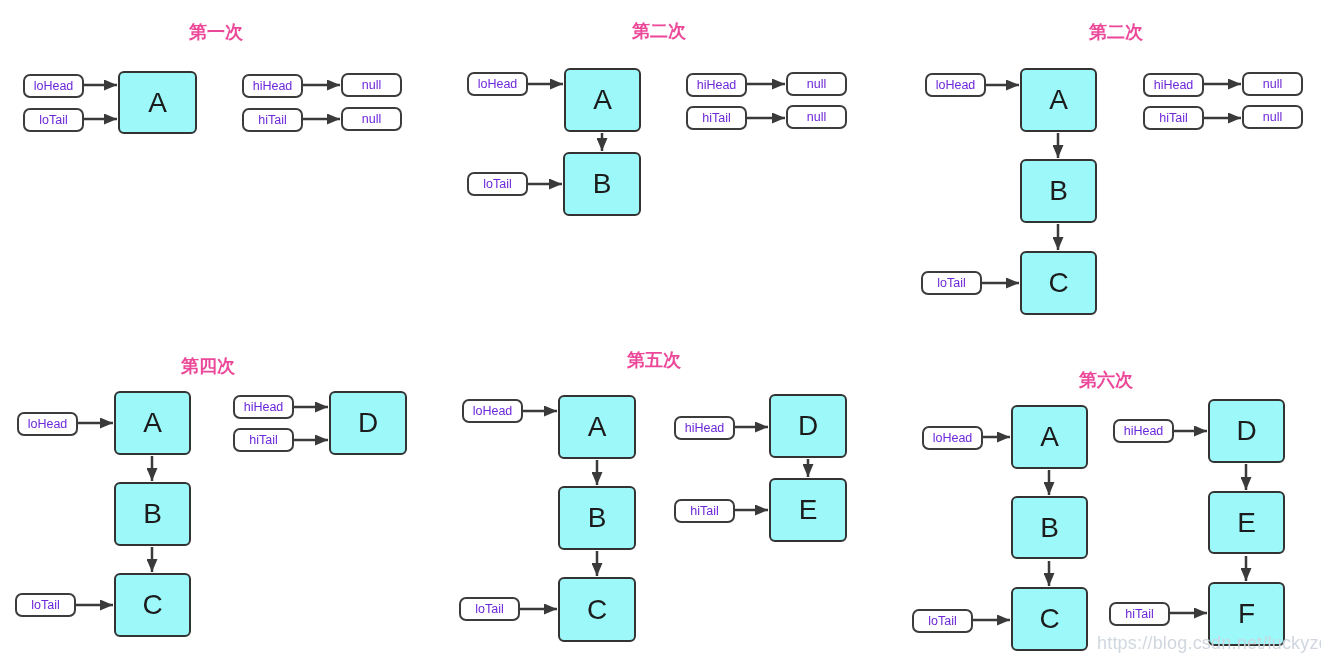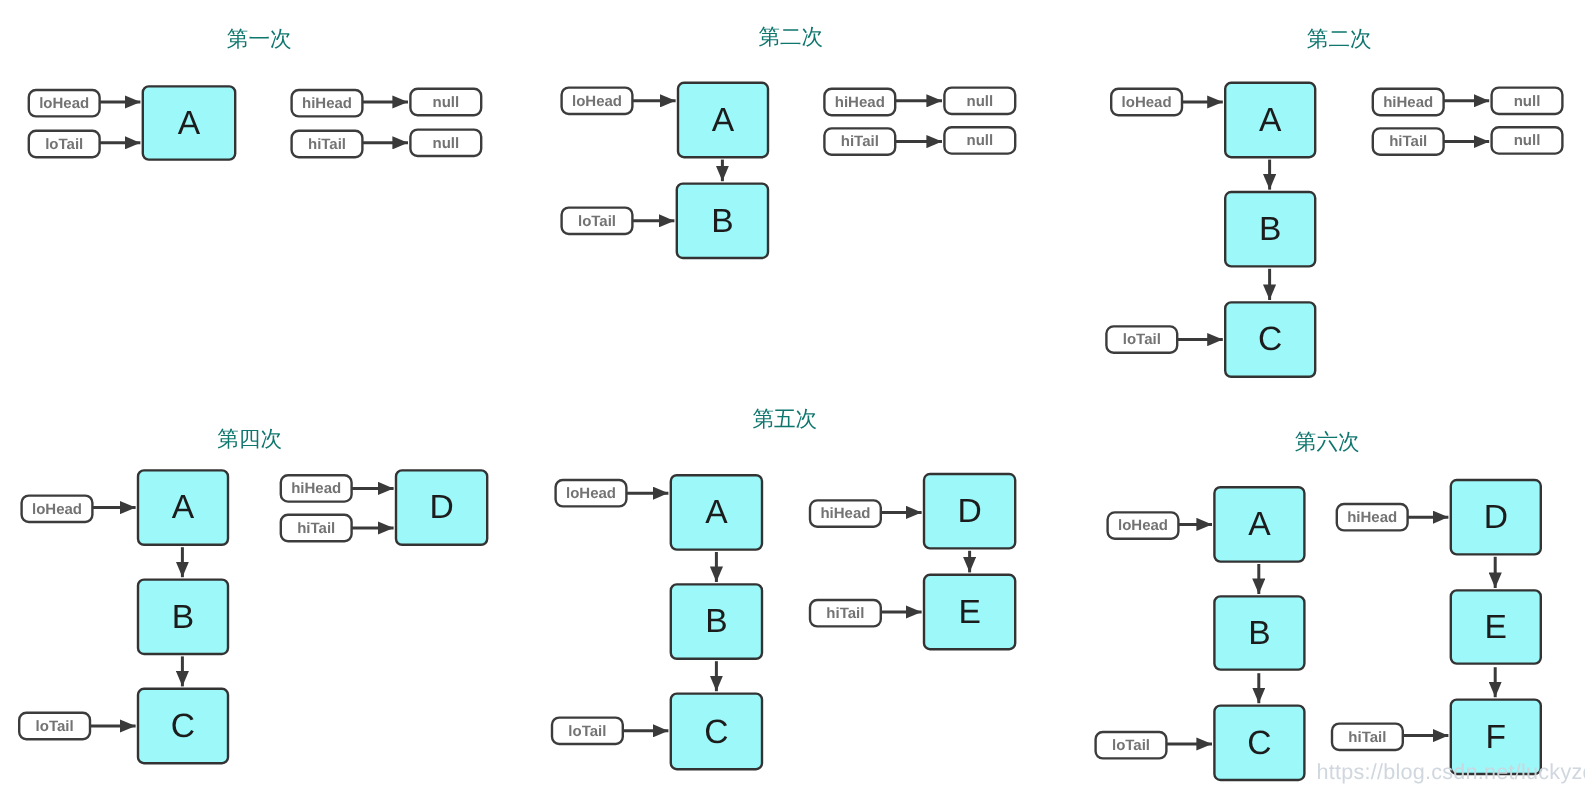--- a/index.html
+++ b/index.html
@@ -2,33 +2,33 @@
 <html><head>
 <meta charset="utf-8">
 <style>
   html,body{margin:0;padding:0;background:#fff;}
   #canvas{
     position:relative;width:1321px;height:661px;background:#ffffff;
     font-family:"Liberation Sans",sans-serif;overflow:hidden;
   }
   .title{
     position:absolute;transform:translateX(-50%);
-    font-size:18px;font-weight:400;color:#0f766e;white-space:nowrap;
+    font-size:18px;font-weight:700;color:#ec4899;white-space:nowrap;
   }
   .node{
     position:absolute;box-sizing:border-box;
     background:#9cf8f9;border:2px solid #333333;border-radius:6px;
     display:flex;align-items:center;justify-content:center;
     font-size:28px;color:#1c1c1c;
   }
   .plabel{
     position:absolute;box-sizing:border-box;width:61px;height:24px;
     background:#ffffff;border:2px solid #3c3c3c;border-radius:7px;
     display:flex;align-items:center;justify-content:center;
-    font-size:12.5px;color:#737373;white-space:nowrap;font-weight:bold;
+    font-size:12.5px;color:#6d28d9;white-space:nowrap;
   }
   .arrows{position:absolute;left:0;top:0;pointer-events:none;}
   .arrows line{stroke:#3a3a3a;stroke-width:2.5;}
   .watermark{
     position:absolute;left:1097px;top:633px;
     font-size:18px;color:rgba(205,213,221,0.95);letter-spacing:0.2px;
   }
 </style>
 </head>
 <body>
@@ -139,34 +139,34 @@
     <div class="node" style="left:114px;top:391px;width:77px;height:64px">A</div>
     <div class="node" style="left:114px;top:482px;width:77px;height:64px">B</div>
     <div class="node" style="left:114px;top:573px;width:77px;height:64px">C</div>
     <div class="plabel" style="left:15px;top:593px">loTail</div>
     <div class="plabel" style="left:233px;top:395px">hiHead</div>
     <div class="plabel" style="left:233px;top:428px">hiTail</div>
     <div class="node" style="left:329px;top:391px;width:78px;height:64px">D</div>
   </div>
 
   <div>
-    <div class="title" style="left:654px;top:337px">第五次</div>
+    <div class="title" style="left:654px;top:348px">第五次</div>
     <div class="plabel" style="left:462px;top:399px">loHead</div>
     <div class="node" style="left:558px;top:395px;width:78px;height:64px">A</div>
     <div class="node" style="left:558px;top:486px;width:78px;height:64px">B</div>
     <div class="node" style="left:558px;top:577px;width:78px;height:65px">C</div>
     <div class="plabel" style="left:459px;top:597px">loTail</div>
     <div class="plabel" style="left:674px;top:416px">hiHead</div>
     <div class="node" style="left:769px;top:394px;width:78px;height:64px">D</div>
     <div class="node" style="left:769px;top:478px;width:78px;height:64px">E</div>
     <div class="plabel" style="left:674px;top:499px">hiTail</div>
   </div>
 
   <div>
-    <div class="title" style="left:1106px;top:356px">第六次</div>
+    <div class="title" style="left:1106px;top:368px">第六次</div>
     <div class="plabel" style="left:922px;top:426px">loHead</div>
     <div class="node" style="left:1011px;top:405px;width:77px;height:64px">A</div>
     <div class="node" style="left:1011px;top:496px;width:77px;height:63px">B</div>
     <div class="node" style="left:1011px;top:587px;width:77px;height:64px">C</div>
     <div class="plabel" style="left:912px;top:609px">loTail</div>
     <div class="plabel" style="left:1113px;top:419px">hiHead</div>
     <div class="node" style="left:1208px;top:399px;width:77px;height:64px">D</div>
     <div class="node" style="left:1208px;top:491px;width:77px;height:63px">E</div>
     <div class="node" style="left:1208px;top:582px;width:77px;height:64px">F</div>
     <div class="plabel" style="left:1109px;top:602px">hiTail</div>

